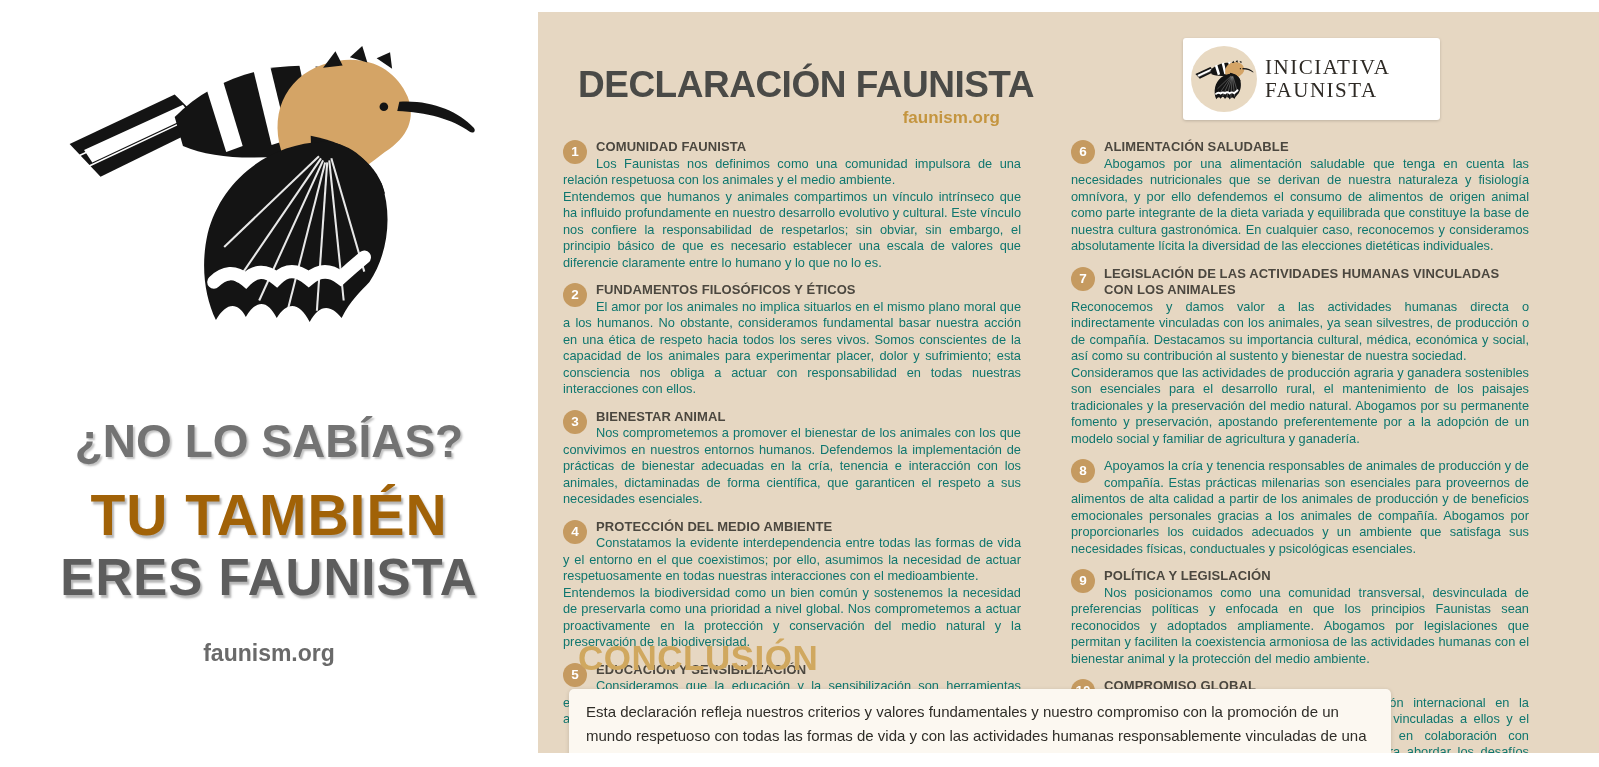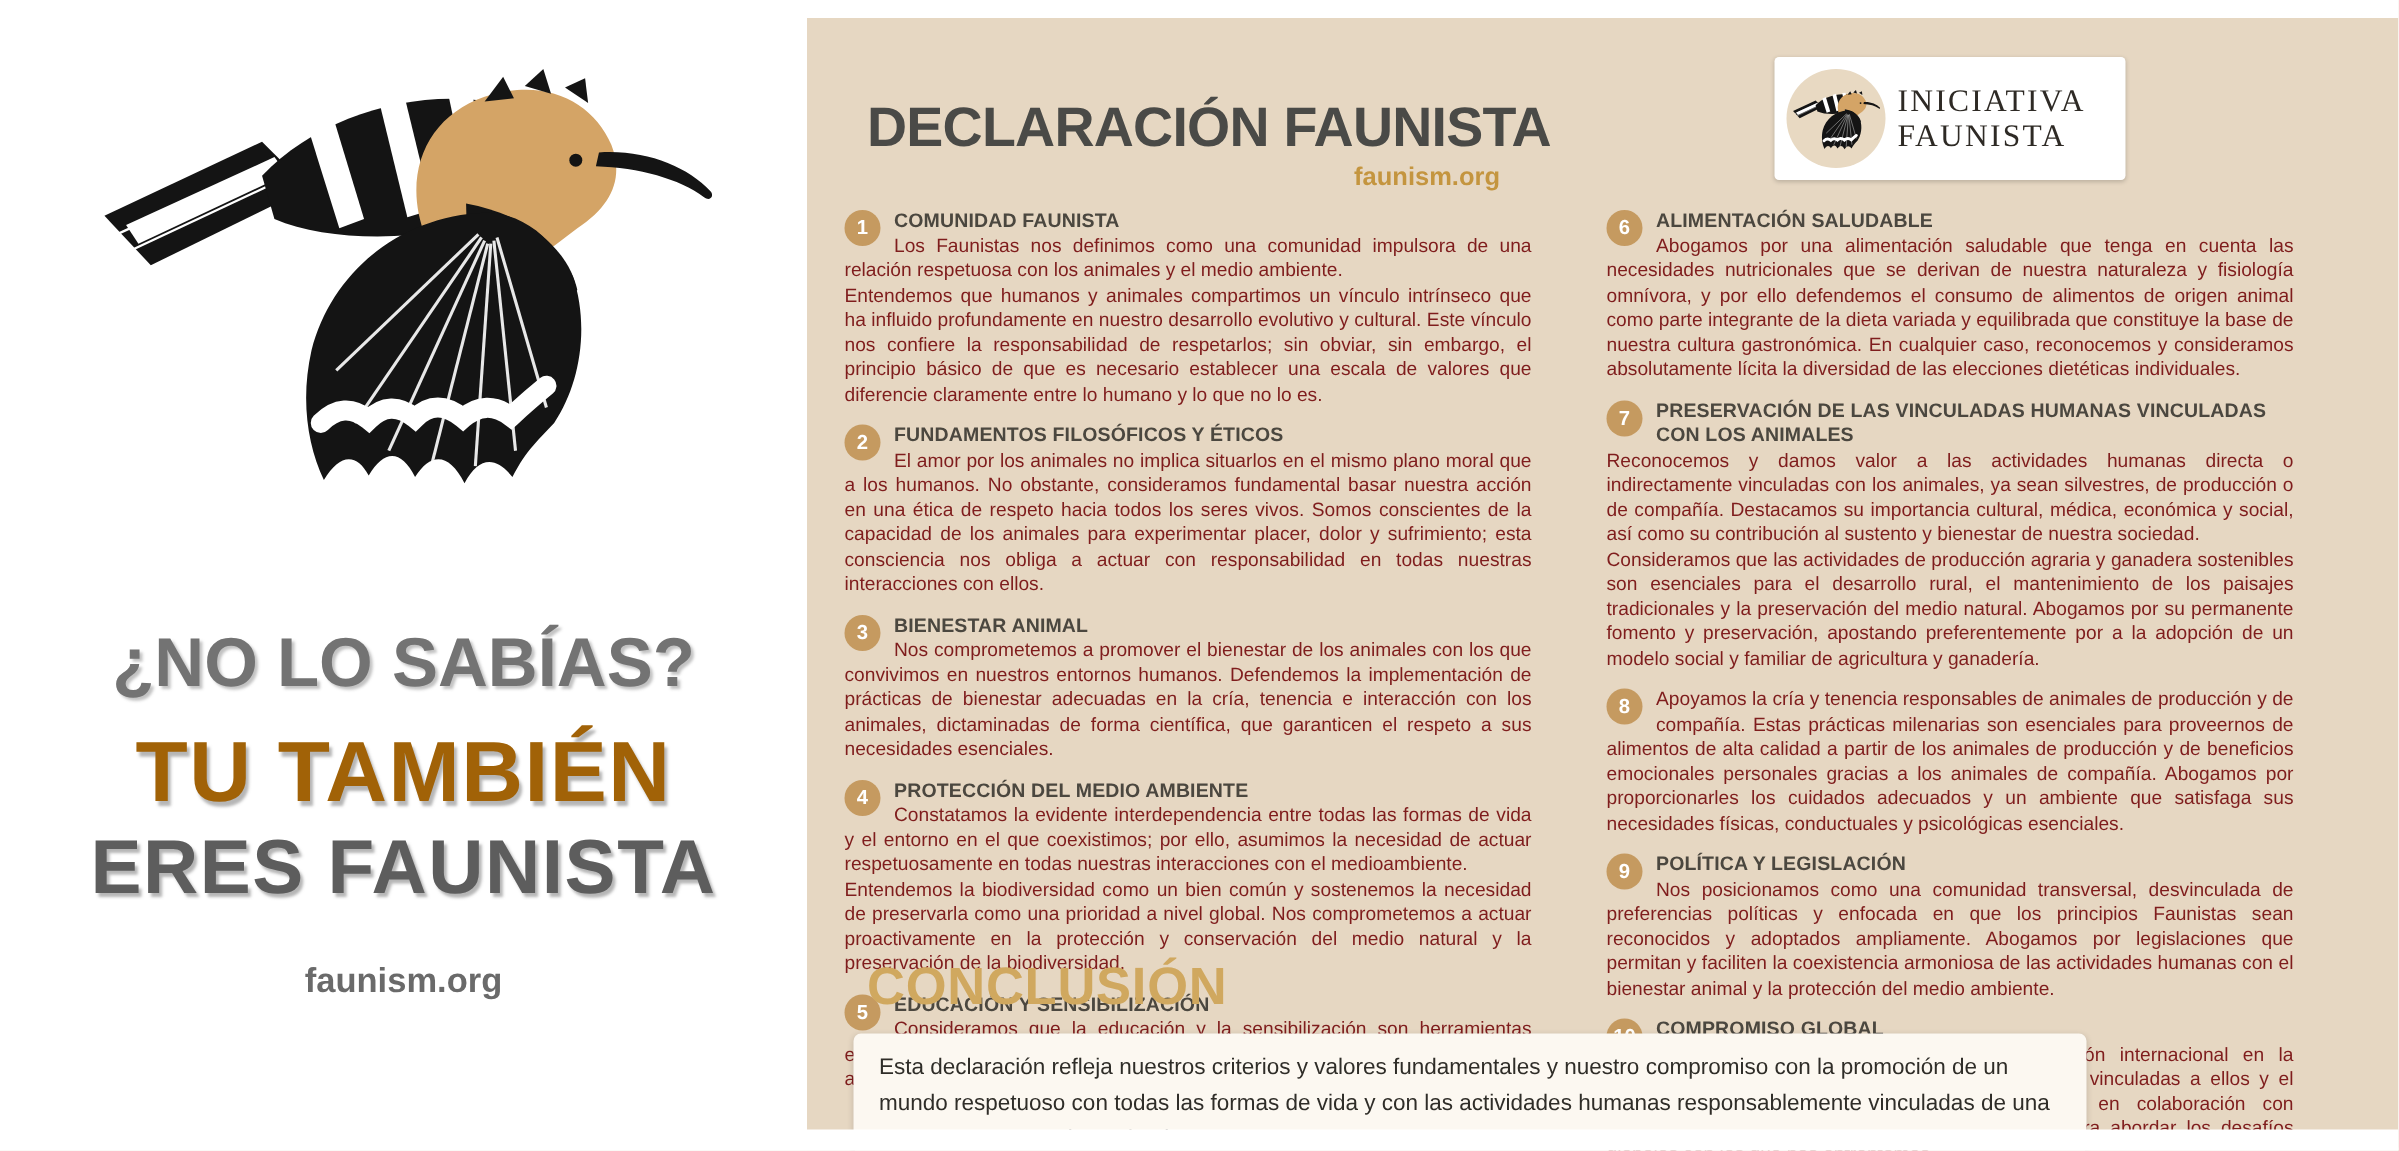--- a/index.html
+++ b/index.html
@@ -90,21 +90,21 @@
     font-size: 17px;
     font-weight: 700;
     color: #c4953f;
     margin-top: 2px;
   }
 
   
   .logo-card {
     position: absolute;
     left: 645px; top: 26px;
-    width: 234px; height: 82px;
+    width: 257px; height: 82px;
     background: #ffffff;
     border-radius: 3px;
     box-shadow: 0 1px 3px rgba(0,0,0,0.18);
     display: flex;
     align-items: center;
     padding: 6px 8px;
   }
   .logo-circle {
     flex: 0 0 66px;
     width: 66px; height: 66px;
@@ -150,21 +150,21 @@
     margin: 0;
     font-size: 13px;
     font-weight: 700;
     color: #4b473f;
     letter-spacing: 0.1px;
     line-height: 16.5px;
   }
   .item p {
     margin: 0;
     font-size: 12.8px;
-    color: #7f1d1d;
+    color: #0f766e;
     line-height: 16.5px;
     text-align: justify;
   }
 
   
   .conclusion-heading {
     position: absolute;
     left: 40px; top: 626px;
     font-size: 35px;
     font-weight: 700;
@@ -319,21 +319,21 @@
   <div class="item">
     <span class="num-circle">6</span>
     <h3>ALIMENTACIÓN SALUDABLE</h3>
     <div>
             <p>Abogamos por una alimentación saludable que tenga en cuenta las necesidades nutricionales que se derivan de nuestra naturaleza y fisiología omnívora, y por ello defendemos el consumo de alimentos de origen animal como parte integrante de la dieta variada y equilibrada que constituye la base de nuestra cultura gastronómica. En cualquier caso, reconocemos y consideramos absolutamente lícita la diversidad de las elecciones dietéticas individuales.</p>
           </div>
   </div>
 
   <div class="item">
     <span class="num-circle">7</span>
-    <h3>PRESERVACIÓN DE LAS VINCULADAS HUMANAS VINCULADAS CON LOS ANIMALES</h3>
+    <h3>LEGISLACIÓN DE LAS ACTIVIDADES HUMANAS VINCULADAS CON LOS ANIMALES</h3>
     <div>
             <p>Reconocemos y damos valor a las actividades humanas directa o indirectamente vinculadas con los animales, ya sean silvestres, de producción o de compañía. Destacamos su importancia cultural, médica, económica y social, así como su contribución al sustento y bienestar de nuestra sociedad.</p>
             <p>Consideramos que las actividades de producción agraria y ganadera sostenibles son esenciales para el desarrollo rural, el mantenimiento de los paisajes tradicionales y la preservación del medio natural. Abogamos por su permanente fomento y preservación, apostando preferentemente por a la adopción de un modelo social y familiar de agricultura y ganadería.</p>
           </div>
   </div>
 
   <div class="item">
     <span class="num-circle">8</span>
     <div>
             <p>Apoyamos la cría y tenencia responsables de animales de producción y de compañía. Estas prácticas milenarias son esenciales para proveernos de alimentos de alta calidad a partir de los animales de producción y de beneficios emocionales personales gracias a los animales de compañía. Abogamos por proporcionarles los cuidados adecuados y un ambiente que satisfaga sus necesidades físicas, conductuales y psicológicas esenciales.</p>

